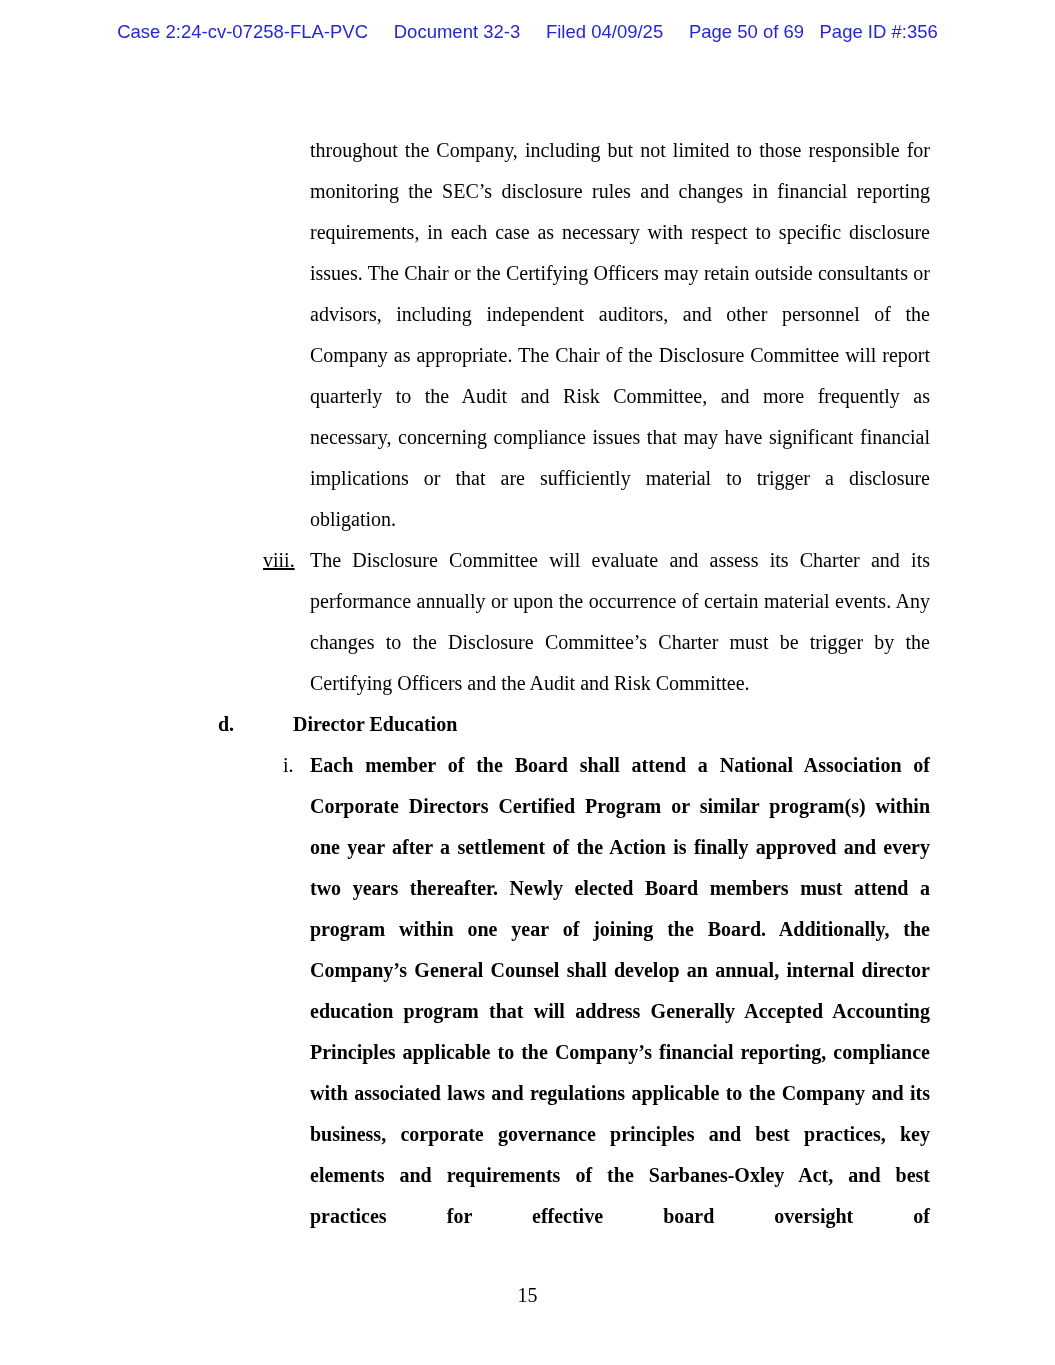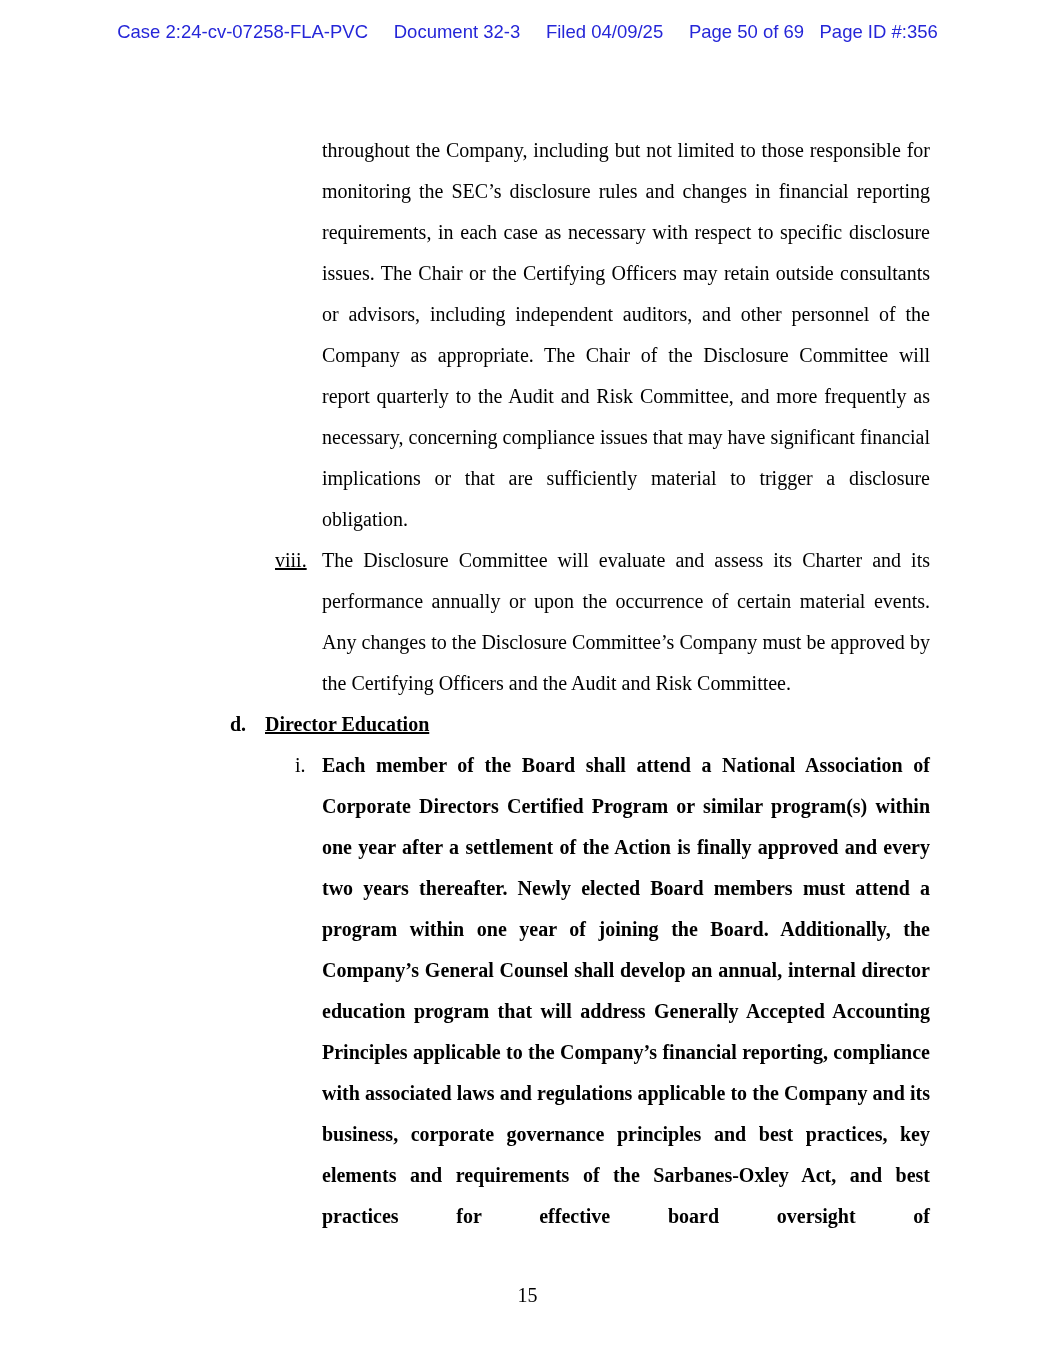--- a/index.html
+++ b/index.html
@@ -27,21 +27,21 @@
     text-align: center;
     font-family: "Liberation Sans", sans-serif;
     font-size: 18.5px;
     line-height: 1.3;
     color: #2526d8;
     white-space: pre-wrap;
   }
   .content {
     position: absolute;
     top: 130px;
-    left: 12px;
+    left: 0;
     right: 0;
     font-size: 20px;
     line-height: 41px;
   }
   .para {
     margin: 0 125px 0 310px;
     text-align: justify;
   }
   .para.continues {
     text-align-last: justify;
@@ -62,21 +62,21 @@
   .section-heading {
     margin: 0 125px 0 218px;
     font-weight: bold;
     text-align: left;
   }
   .section-heading .h-label {
     display: inline-block;
     width: 35px;
   }
   .section-heading .h-title {
-    text-decoration: underline;
+    margin-left: 40px;
   }
   .page-number {
     position: absolute;
     bottom: 58px;
     left: 0;
     width: 100%;
     text-align: center;
     font-size: 20px;
     margin-top: 16px;
   }
@@ -87,21 +87,21 @@
 <div class="page">
 
   <div class="court-header">Case 2:24-cv-07258-FLA-PVC     Document 32-3     Filed 04/09/25     Page 50 of 69   Page ID #:356</div>
 
   <div class="content">
 
     <p class="para">throughout the Company, including but not limited to those responsible for monitoring the SEC’s disclosure rules and changes in financial reporting requirements, in each case as necessary with respect to specific disclosure issues. The Chair or the Certifying Officers may retain outside consultants or advisors, including independent auditors, and other personnel of the Company as appropriate.  The Chair of the Disclosure Committee will report quarterly to the Audit and Risk Committee, and more frequently as necessary, concerning compliance issues that may have significant financial implications or that are sufficiently material to trigger a disclosure obligation.</p>
 
     <div class="list-item">
       <span class="marker marker-viii">viii.</span>
-      <span>The Disclosure Committee will evaluate and assess its Charter and its performance annually or upon the occurrence of certain material events. Any changes to the Disclosure Committee’s Company must be approved by the Certifying Officers and the Audit and Risk Committee.</span>
+      <span>The Disclosure Committee will evaluate and assess its Charter and its performance annually or upon the occurrence of certain material events. Any changes to the Disclosure Committee’s Charter must be trigger by the Certifying Officers and the Audit and Risk Committee.</span>
     </div>
 
     <div class="section-heading">
       <span class="h-label">d.</span><span class="h-title">Director Education</span>
     </div>
 
     <div class="list-item">
       <span class="marker marker-i">i.</span>
       <span class="para continues" style="display:block; margin:0; text-align:justify; text-align-last:justify;">Each member of the Board shall attend a National Association of Corporate Directors Certified Program or similar program(s) within one year after a settlement of the Action is finally approved and every two years thereafter. Newly elected Board members must attend a program within one year of joining the Board.  Additionally,  the Company’s General Counsel shall develop an annual, internal director education program that will address Generally Accepted Accounting Principles applicable to the Company’s financial reporting, compliance with associated laws and regulations applicable to the Company and its business, corporate governance principles and best practices, key elements and requirements of the Sarbanes-Oxley Act, and best practices for effective board oversight of</span>
     </div>

